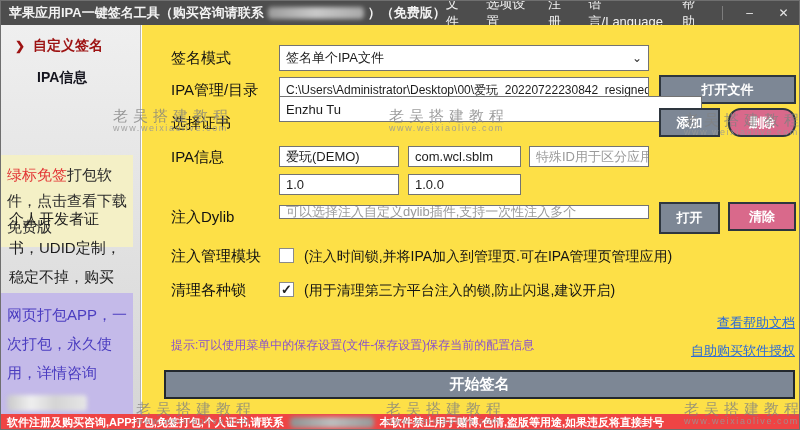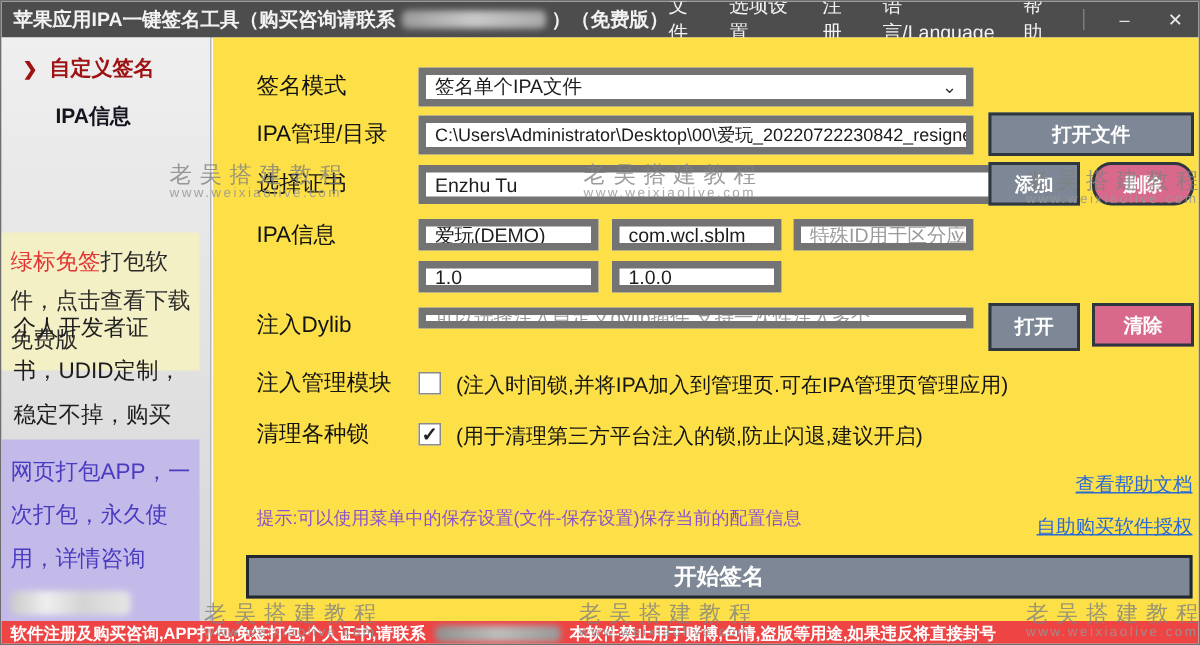--- a/index.html
+++ b/index.html
@@ -30,21 +30,21 @@
   
   .blob { display:inline-block; vertical-align:middle; border-radius:4px; filter:blur(2px);
           background:linear-gradient(90deg,#c9c9c9,#efefef 30%,#d4d4d4 60%,#e6e6e6); }
   .blob-title { width:96px; height:12px; background:linear-gradient(90deg,#9b9b9b,#c9c9c9,#a8a8a8); }
   .blob-line { width:96px; height:17px; }
   .blob-status { width:84px; height:11px; background:linear-gradient(90deg,#8f8f8f,#bdbdbd,#979797); }
 
   
   #main { position:absolute; left:141px; top:24px; width:659px; height:389px; background:#fde047; }
   .flabel { position:absolute; left:29px; font-size:15px; color:#121212; white-space:nowrap; }
-  .field { position:absolute; background:#fff; border:5px solid #737373; font-size:13px; color:#1c1c1c; padding:0 6px; display:flex; align-items:center; overflow:hidden; white-space:nowrap; }
+  .field { position:absolute; background:#fff; border:1px solid #737373; font-size:13px; color:#1c1c1c; padding:0 6px; display:flex; align-items:center; overflow:hidden; white-space:nowrap; }
   .field.ph { color:#9a9a9a; }
   .select { justify-content:space-between; }
   .select .chevd { font-size:12px; color:#333; margin-left:6px; }
   .btn { position:absolute; display:flex; align-items:center; justify-content:center; font-size:13px; font-weight:bold; color:#fff; background:#7d8795; border:2px solid #2e363f; cursor:pointer; }
   .btn-pink { background:#d9698b; }
   .checkbox { position:absolute; width:15px; height:15px; background:#fff; border:1px solid #8a8a8a; display:flex; align-items:center; justify-content:center; font-size:13px; color:#222; }
   .checkbox.checked::after { content:"✓"; font-weight:bold; margin-top:-1px; }
   .cbnote { position:absolute; left:162px; font-size:14px; color:#141414; white-space:nowrap; }
   .hint { position:absolute; left:29px; top:312px; font-size:12px; color:#8a52cc; }
   .link { position:absolute; right:6px; font-size:13px; color:#2b6bd8; text-decoration:underline; white-space:nowrap; }
@@ -111,21 +111,21 @@
     <div class="field select" style="left:137px; top:20px; width:370px; height:26px;">
       <span>签名单个IPA文件</span>
       <span class="chevd">⌄</span>
     </div>
 
     <div class="flabel" style="top:52px; line-height:26px;">IPA管理/目录</div>
     <div class="field" style="left:137px; top:52px; width:370px; height:26px; font-size:12px;">C:\Users\Administrator\Desktop\00\爱玩_20220722230842_resigned.ipa</div>
     <div class="btn" style="left:517px; top:50px; width:137px; height:29px;">打开文件</div>
 
     <div class="flabel" style="top:85px; line-height:26px;">选择证书</div>
-    <div class="field select" style="left:137px; top:85px; width:423px; height:26px;">
+    <div class="field select" style="left:137px; top:71px; width:423px; height:26px;">
       <span>Enzhu Tu</span>
       <span class="chevd">⌄</span>
     </div>
     <div class="btn" style="left:517px; top:83px; width:61px; height:29px;">添加</div>
     <div class="btn btn-pink" style="left:586px; top:83px; width:68px; height:29px;border-radius:13px;">删除</div>
 
     <div class="flabel" style="top:121px; line-height:21px;">IPA信息</div>
     <div class="field" style="left:137px; top:121px; width:120px; height:21px;">爱玩(DEMO)</div>
     <div class="field" style="left:266px; top:121px; width:113px; height:21px;">com.wcl.sblm</div>
     <div class="field ph" style="left:387px; top:121px; width:120px; height:21px;">特殊ID用于区分应用</div>

